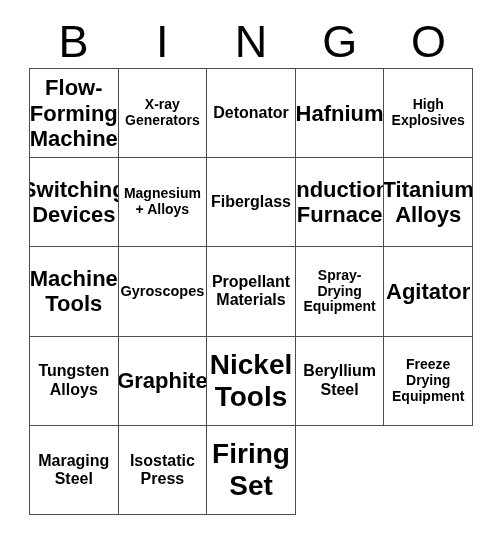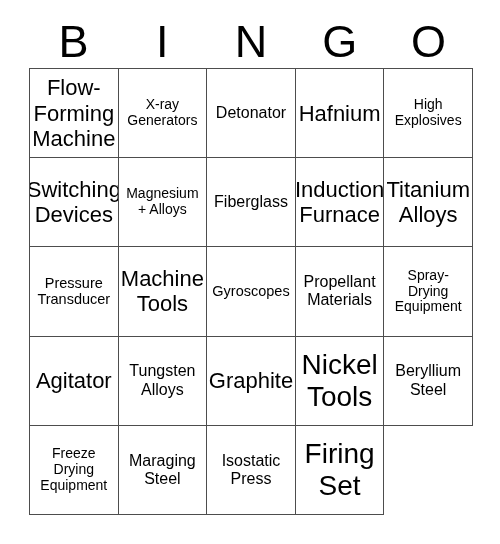--- a/index.html
+++ b/index.html
@@ -44,20 +44,21 @@
     left: 29px;
     top: 68px;
     width: 444px;
     height: 447px;
     box-sizing: border-box;
     border-top: 1.5px solid #4d4d4d;
     border-left: 1.5px solid #4d4d4d;
     display: grid;
     grid-template-columns: repeat(5, 1fr);
     grid-template-rows: repeat(5, 1fr);
+    font-weight: bold;
   }
   .cell {
     box-sizing: border-box;
     border-right: 1.5px solid #4d4d4d;
     border-bottom: 1.5px solid #4d4d4d;
     display: flex;
     align-items: center;
     justify-content: center;
     text-align: center;
     padding: 2px 3px;
@@ -119,24 +120,20 @@
         <span class="txt">Fiberglass</span>
       </div>
       <div class="cell fs-l">
         <span class="txt">Induction
 Furnace</span>
       </div>
       <div class="cell fs-l">
         <span class="txt">Titanium
 Alloys</span>
       </div>
-      <div class="cell fs-xs">
-        <span class="txt">Pressure
-Transducer</span>
-      </div>
       <div class="cell fs-l">
         <span class="txt">Machine
 Tools</span>
       </div>
       <div class="cell fs-xs">
         <span class="txt">Gyroscopes</span>
       </div>
       <div class="cell fs-m">
         <span class="txt">Propellant
 Materials</span>

